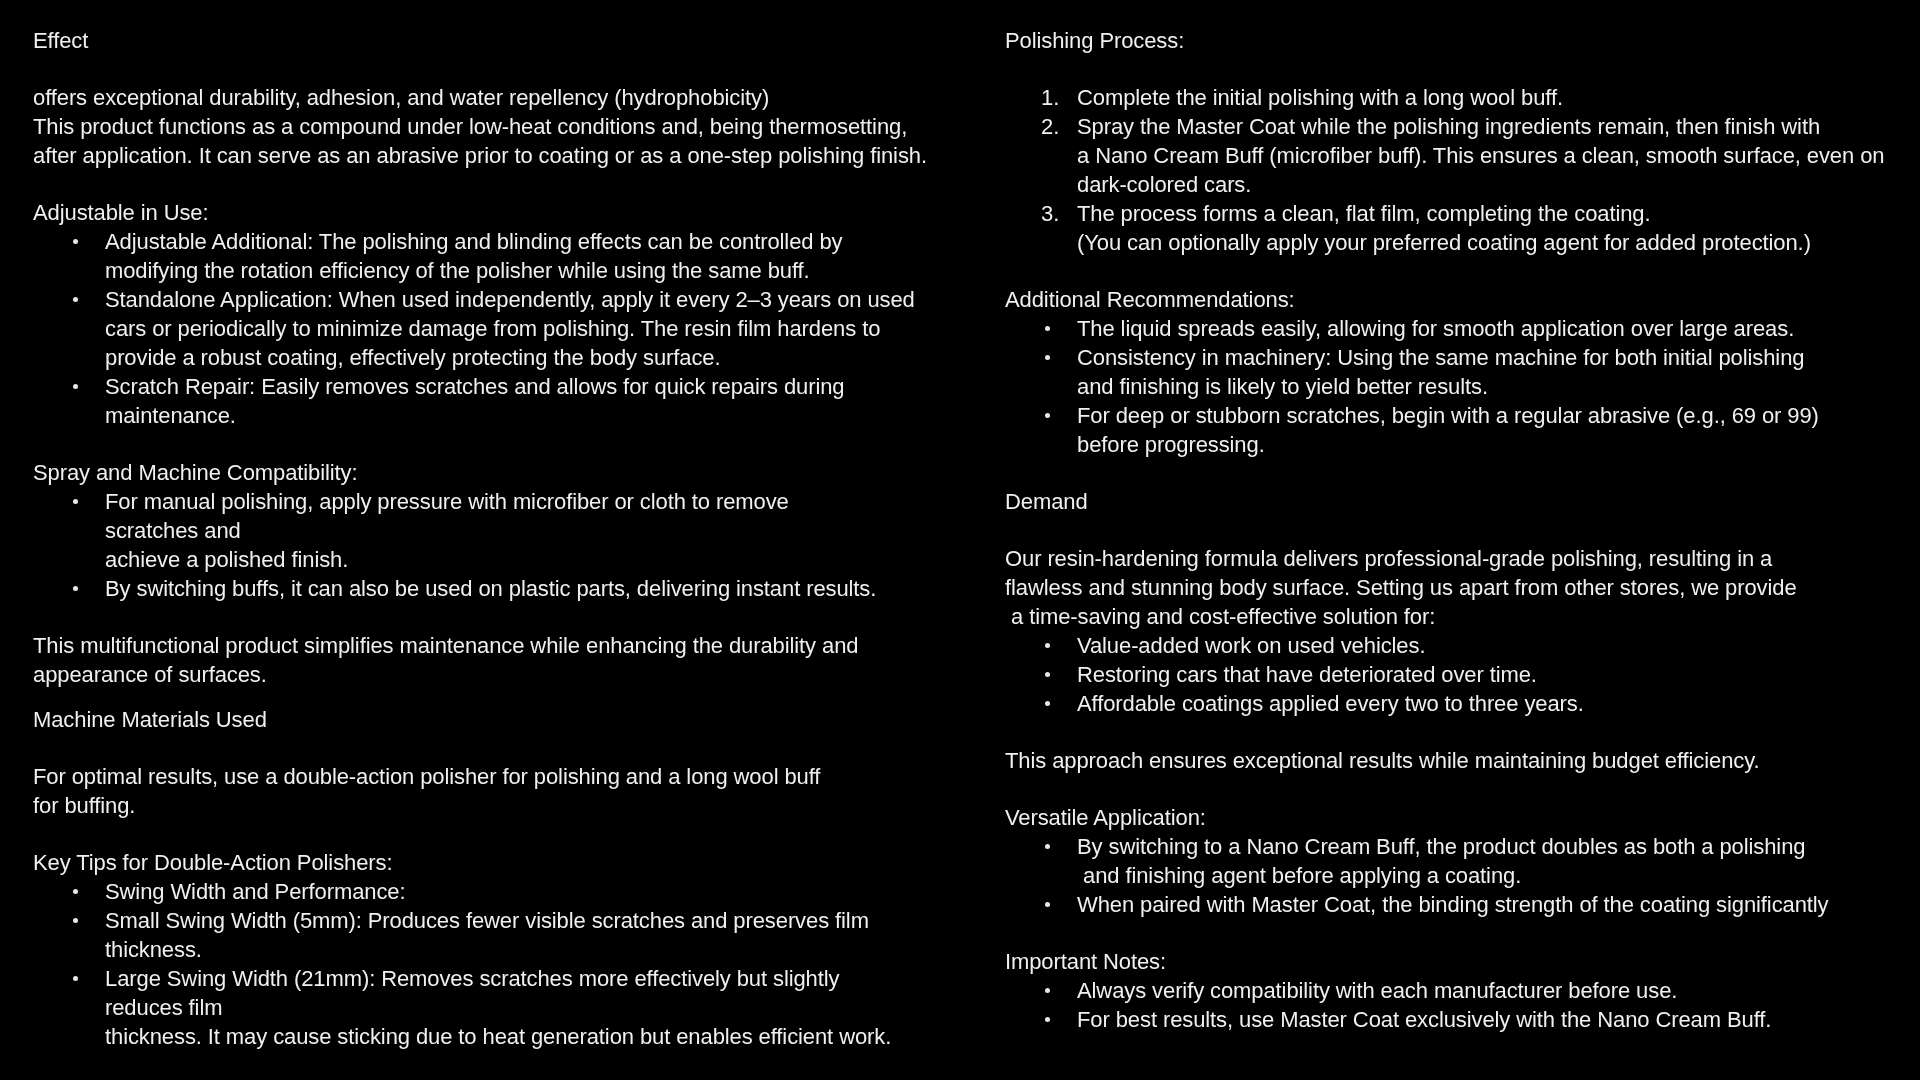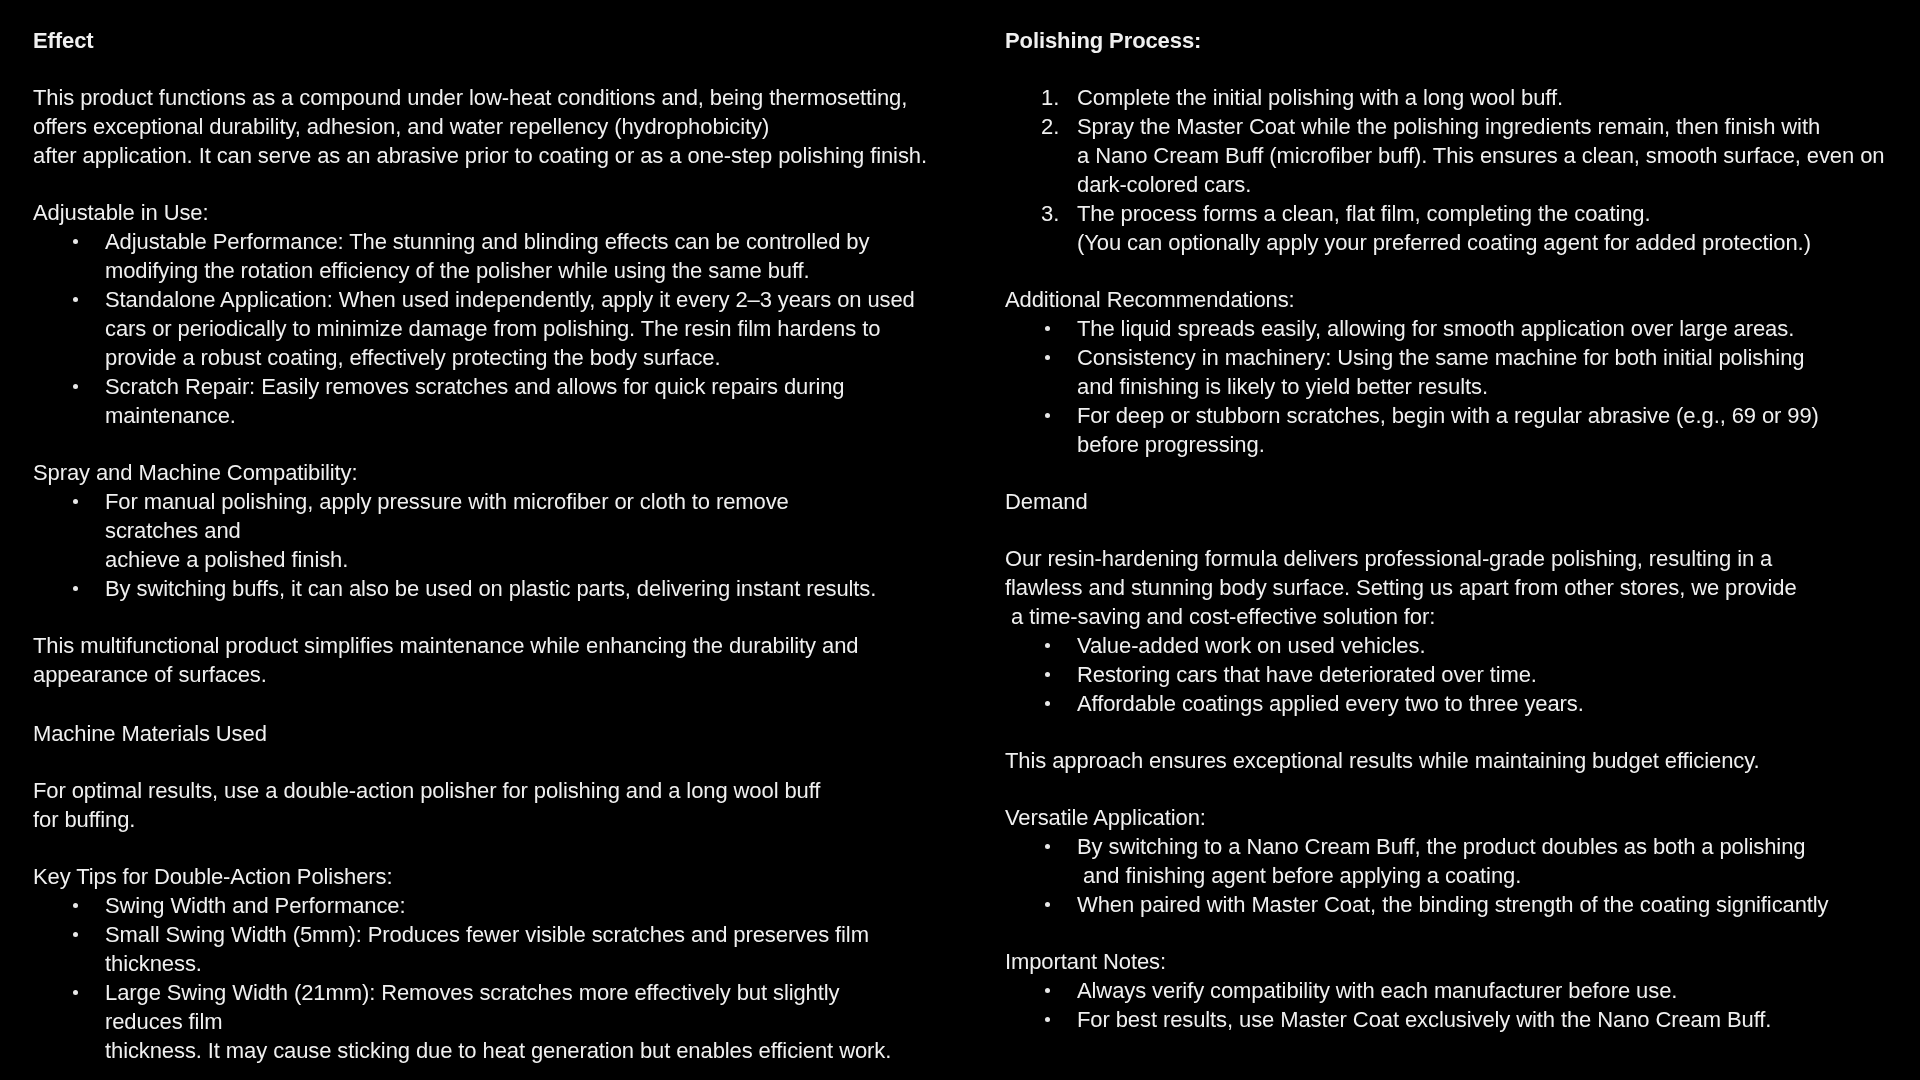--- a/index.html
+++ b/index.html
@@ -19,23 +19,23 @@
     position: relative;
   }
   .column {
     position: absolute;
     top: 26px;
   }
   .column.left  { left: 33px;   width: 950px; }
   .column.right { left: 1005px; width: 905px; }
 
   .block { margin-top: 28px; }
-  .block.first    { margin-top: 0; font-weight: bold; }
+  .block.first    { margin-top: 0; }
   .block.attached { margin-top: 0; }
-  .block.half-gap { margin-top: 30px; }
+  .block.half-gap { margin-top: 16px; }
 
   .line { white-space: pre; }
 
   .li {
     position: relative;
     padding-left: 72px;
   }
   .li .dot {
     position: absolute;
     left: 40px;
@@ -52,32 +52,32 @@
   }
 </style>
 </head>
 <body>
 
 <div class="column left">
     <div class="block first">
       <div class="line">Effect</div>
     </div>
     <div class="block">
+      <div class="line">offers exceptional durability, adhesion, and water repellency (hydrophobicity)</div>
       <div class="line">This product functions as a compound under low-heat conditions and, being thermosetting,</div>
-      <div class="line">offers exceptional durability, adhesion, and water repellency (hydrophobicity)</div>
       <div class="line">after application. It can serve as an abrasive prior to coating or as a one-step polishing finish.</div>
     </div>
     <div class="block">
       <div class="line">Adjustable in Use:</div>
     </div>
     <div class="block attached">
       <div class="li">
         <span class="dot"></span>
         <div>
-          <div class="line">Adjustable Performance: The stunning and blinding effects can be controlled by</div>
+          <div class="line">Adjustable Additional: The polishing and blinding effects can be controlled by</div>
           <div class="line">modifying the rotation efficiency of the polisher while using the same buff.</div>
         </div>
       </div>
       <div class="li">
         <span class="dot"></span>
         <div>
           <div class="line">Standalone Application: When used independently, apply it every 2–3 years on used</div>
           <div class="line">cars or periodically to minimize damage from polishing. The resin film hardens to</div>
           <div class="line">provide a robust coating, effectively protecting the body surface.</div>
         </div>

